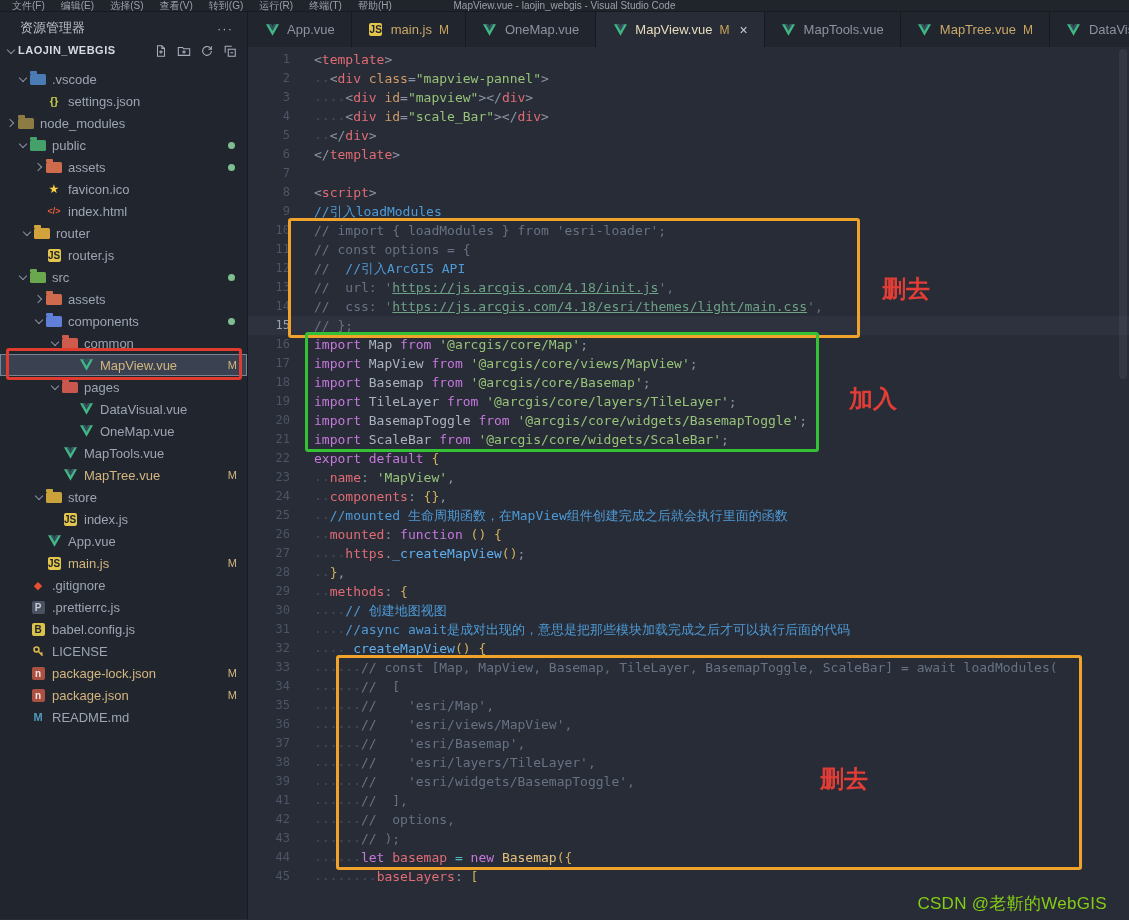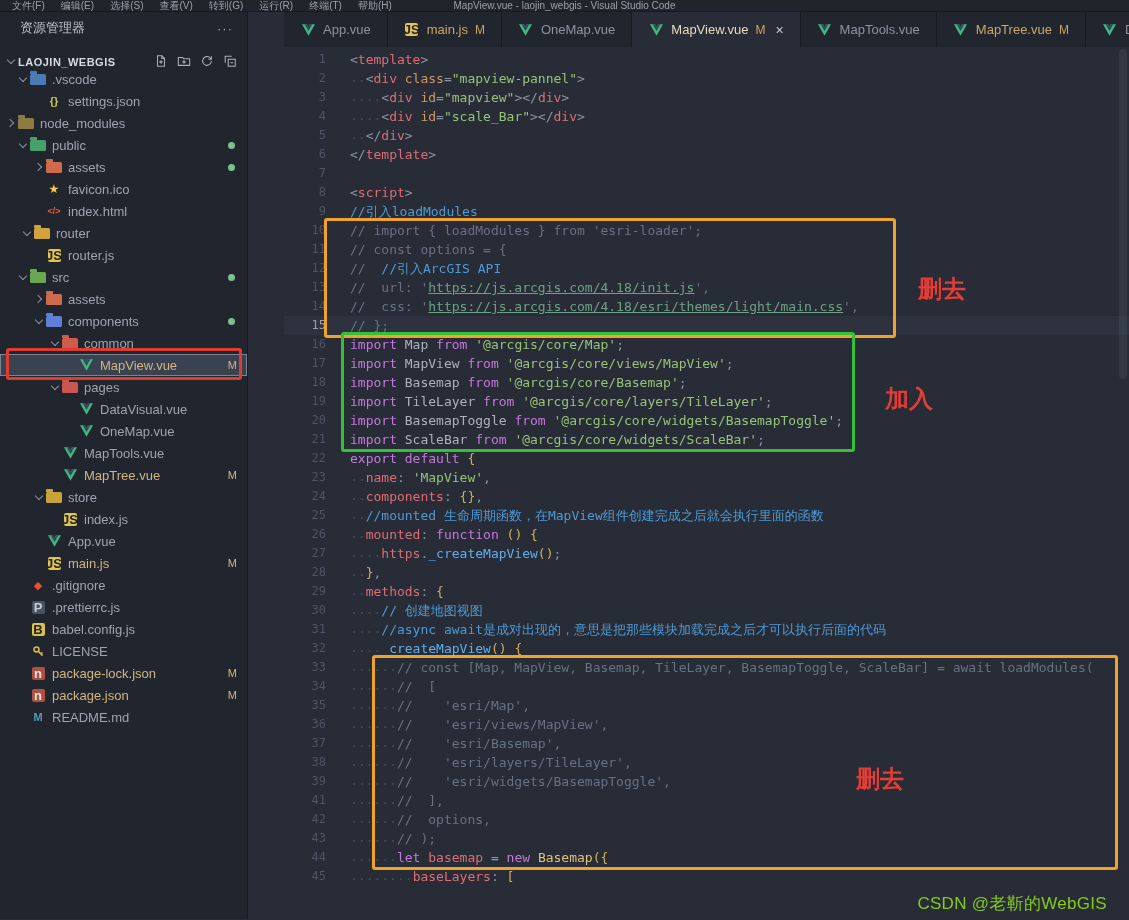--- a/index.html
+++ b/index.html
@@ -5,46 +5,46 @@
   * { margin:0; padding:0; box-sizing:border-box; }
   html,body { width:1129px; height:920px; overflow:hidden; }
   body { background:#272c36; font-family:"Liberation Sans",sans-serif; }
   .window { position:relative; width:1129px; height:920px; background:#272c36; overflow:hidden; }
 
   
   .titlebar { height:12px; background:#20242b; border-bottom:1px solid #171a20; display:flex; align-items:center; font-size:10px; line-height:12px; color:#9aa0ab; overflow:hidden; position:relative; }
   .menus { display:flex; gap:16px; padding-left:12px; white-space:nowrap; }
   .win-title { position:absolute; left:50%; transform:translateX(-50%); white-space:nowrap; }
 
-  .main { display:flex; height:907px;gap:36px; }
+  .main { display:flex; height:907px; }
 
   
   .sidebar { width:248px; flex:none; background:#21252e; border-right:1px solid #171a20; position:relative; overflow:hidden; }
   .sidebar-header { height:32px; display:flex; align-items:center; padding:0 14px 0 20px; color:#bcc2cc; font-size:13px; }
   .sidebar-header .more { margin-left:auto; color:#aeb4bf; font-size:13px; letter-spacing:1px; cursor:pointer; }
-  .root-row { height:24px; display:flex; align-items:flex-end; padding:0 10px 0 4px; color:#d6dbe3; font-size:11px; font-weight:bold; letter-spacing:.5px; }
+  .root-row { height:24px; display:flex; align-items:flex-start; padding:0 10px 0 4px; color:#d6dbe3; font-size:11px; font-weight:bold; letter-spacing:.5px; }
   .root-actions { margin-left:auto; display:flex; gap:9px; align-items:center; }
   .root-actions svg { display:block; }
 
   .tree-row { height:22px; display:flex; align-items:center; position:relative; font-size:13px; color:#9da5b2; cursor:pointer; white-space:nowrap; }
   .tree-row .label { margin-left:6px; }
   .tree-row.selected { background:#3a4150; outline:1px solid rgba(200,215,235,.45); outline-offset:-1px; }
   .tree-row.selected .label { color:#e2e6ec; }
   .tree-row.mod .label { color:#d3b57f; }
   .badge-m { position:absolute; right:10px; font-size:11px; color:#d3b57f; }
   .dot-mod { position:absolute; right:12px; width:7px; height:7px; border-radius:50%; background:#7fbf8f; }
 
   .chev { width:14px; height:14px; position:relative; flex:none; }
   .chev.open::before { content:""; position:absolute; top:3px; left:4px; width:5px; height:5px; border-right:1.4px solid #8a93a2; border-bottom:1.4px solid #8a93a2; transform:rotate(45deg); }
   .chev.closed::before { content:""; position:absolute; top:4px; left:3px; width:5px; height:5px; border-right:1.4px solid #8a93a2; border-bottom:1.4px solid #8a93a2; transform:rotate(-45deg); }
 
   .ficon { width:16px; height:11px; border-radius:1.5px; position:relative; flex:none; margin-top:1px; }
   .ficon::before { content:""; position:absolute; top:-3px; left:0; width:7px; height:3px; background:inherit; border-radius:1px 1px 0 0; }
   .fileicon { width:16px; height:16px; flex:none; display:flex; align-items:center; justify-content:center; font-size:11px; }
-  .sq-badge { width:13px; height:13px; border-radius:2px; display:flex; align-items:center; justify-content:center; font-size:13px; font-weight:bold; }
+  .sq-badge { width:13px; height:13px; border-radius:2px; display:flex; align-items:center; justify-content:center; font-size:10px; font-weight:bold; }
   .redbox-file { position:absolute; left:6px; top:336px; width:236px; height:32px; border:3px solid #df3b2e; border-radius:3px; pointer-events:none; z-index:6; }
 
   
   .editor { flex:1; min-width:0; display:flex; flex-direction:column; background:#272c36; position:relative; }
   .tabbar { height:35px; flex:none; background:#1c2027; display:flex; overflow:hidden; }
   .tab { flex:none; display:flex; align-items:center; gap:7px; padding:0 16px; background:#21252e; border-right:1px solid #171a20; font-size:13px; color:#8c93a0; cursor:pointer; white-space:nowrap; overflow:hidden; }
   .tab.active { background:#272c36; color:#e8ddbe; }
   .tab.mod:not(.active) { color:#c9a869; }
   .tab .m { color:#cfa55e; font-size:12px; }
   .tab .x { color:#c7ccd4; font-size:14px; margin-left:3px; }

